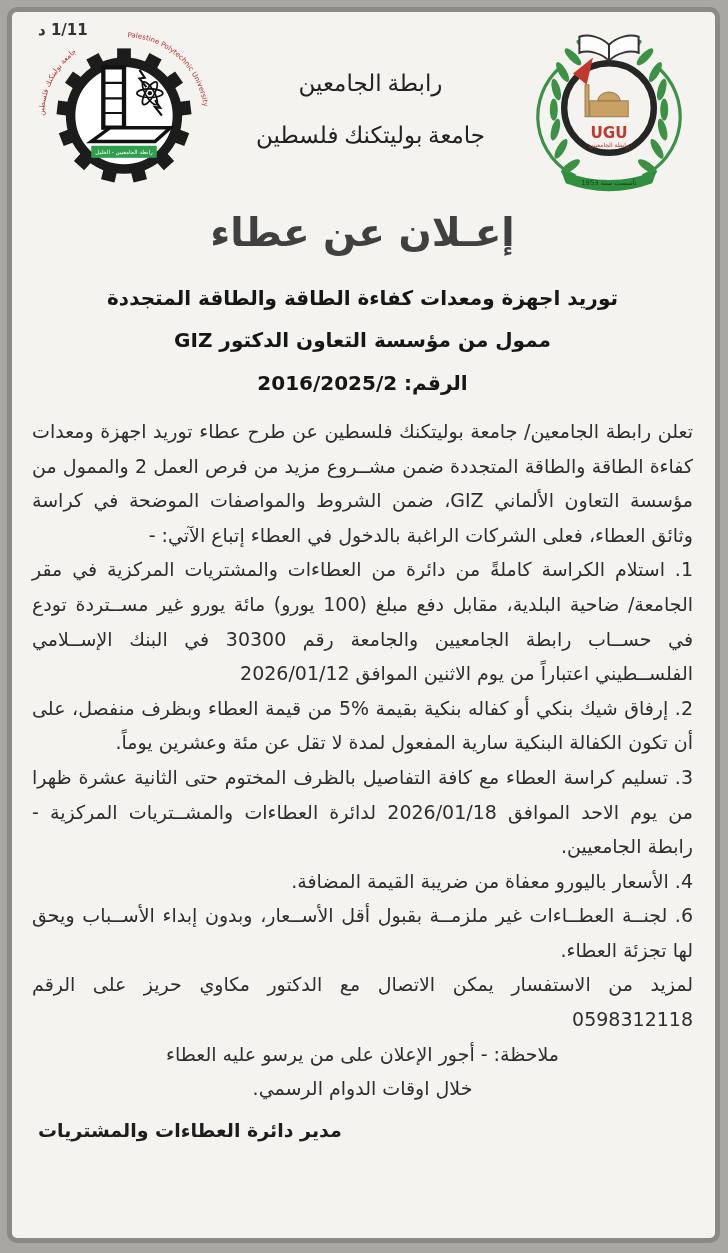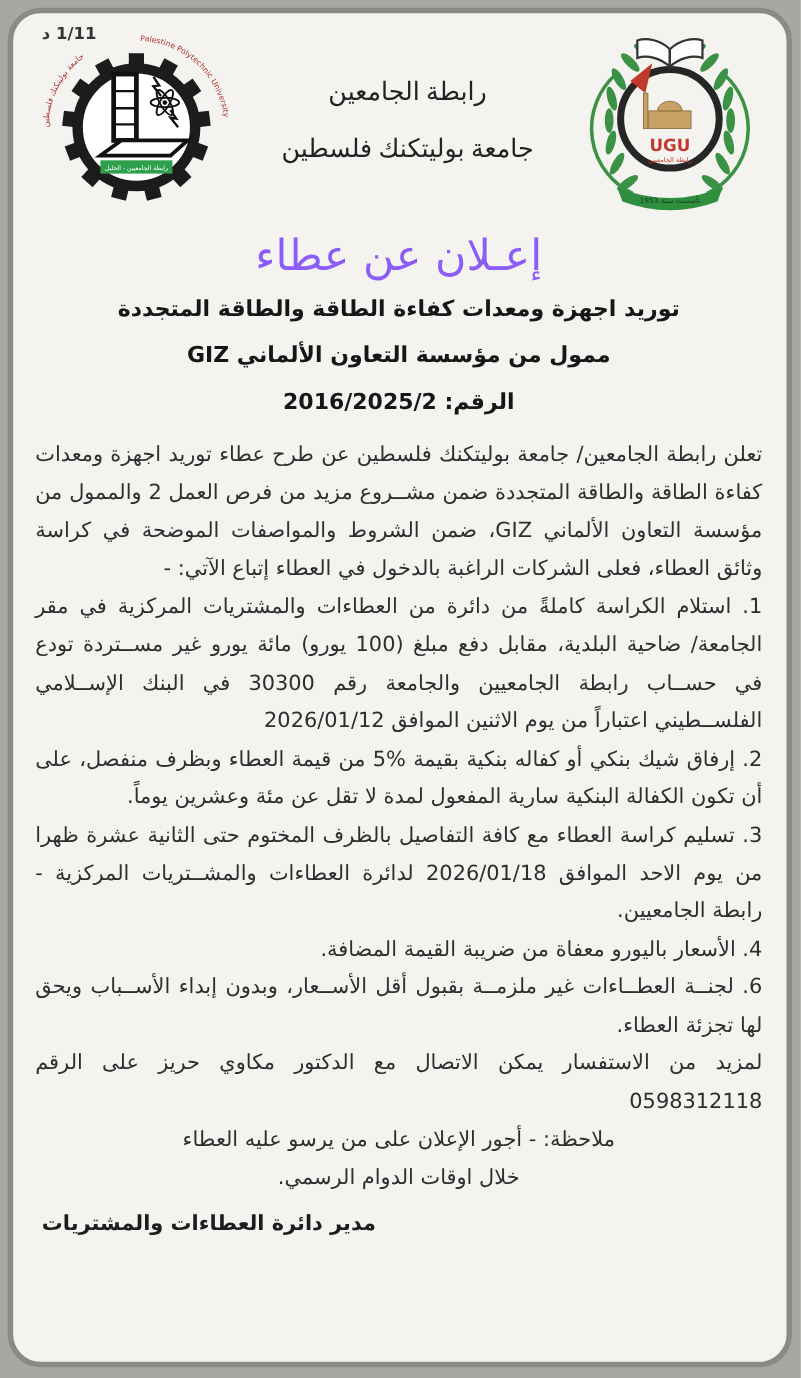--- a/index.html
+++ b/index.html
@@ -6,40 +6,40 @@
   body{
     width:728px;height:1253px;position:relative;
     background:#a8a7a4;
     font-family:"DejaVu Sans", sans-serif;
     -webkit-font-smoothing:antialiased;
   }
   .page{
     position:absolute;top:7px;left:7px;right:8px;bottom:10px;
     background:#f4f3f0;
     border:5px solid #8b8a87;
-    border-radius:30px;
+    border-radius:10px;
     box-sizing:border-box;
     padding:6px 22px 6px 20px;
     overflow:hidden;
     color:#2b2b2b;
   }
   .corner-note{
     position:absolute;top:9px;left:26px;
     direction:rtl;font-size:15px;font-weight:600;color:#333;
   }
   .header{
     display:flex;justify-content:space-between;align-items:center;
     margin-top:6px;padding:0 4px;
   }
   .org-block{direction:rtl;text-align:center;color:#222;flex:1;font-family:Liberation Serif, serif;}
   .org-line{font-size:23px;line-height:2.25;}
   .title{
     direction:rtl;text-align:center;
-    font-size:39px;font-weight:400;color:#8b5cf6;
-    margin:14px 0 4px;
+    font-size:39px;font-weight:700;color:#404040;
+    margin:14px 0 22px;
   }
   .subtitles{direction:rtl;text-align:center;font-weight:700;color:#161616;}
   .subtitle-line{font-size:20px;line-height:2.12;}
   .bodytext{
     direction:rtl;text-align:justify;
     font-size:19px;line-height:1.82;color:#2e2e2e;
     margin-top:10px;
   }
   .bodytext p{margin:0;}
   .center-line{text-align:center;}
@@ -163,21 +163,21 @@
         <path d="M40,183 Q100,207 160,183 L154,199 Q100,219 46,199 Z" fill="#2f8f3f"></path>
         <text x="100" y="201" font-size="8.5" fill="#14431d" text-anchor="middle">تأسست سنة 1953</text>
       </g>
     </svg>
   </div>
 
   <div class="title">إعـلان عن عطاء</div>
 
   <div class="subtitles">
     <div class="subtitle-line">توريد اجهزة ومعدات كفاءة الطاقة والطاقة المتجددة</div>
-    <div class="subtitle-line">ممول من مؤسسة التعاون الألماني GIZ</div>
+    <div class="subtitle-line">ممول من مؤسسة التعاون الدكتور GIZ</div>
     <div class="subtitle-line">الرقم: 2016/2025/2</div>
   </div>
 
   <div class="bodytext">
     <p>تعلن رابطة الجامعين/ جامعة بوليتكنك فلسطين عن طرح عطاء توريد اجهزة ومعدات كفاءة الطاقة والطاقة المتجددة ضمن مشــروع مزيد من فرص العمل 2 والممول من مؤسسة التعاون الألماني GIZ، ضمن الشروط والمواصفات الموضحة في كراسة وثائق العطاء، فعلى الشركات الراغبة بالدخول في العطاء إتباع الآتي: -</p>
     <p>1. استلام الكراسة كاملةً من دائرة من العطاءات والمشتريات المركزية في مقر الجامعة/ ضاحية البلدية، مقابل دفع مبلغ (100 يورو) مائة يورو غير مســتردة تودع في حســاب رابطة الجامعيين والجامعة رقم 30300 في البنك الإســلامي الفلســطيني اعتباراً من يوم الاثنين الموافق 2026/01/12</p>
     <p>2. إرفاق شيك بنكي أو كفاله بنكية بقيمة %5 من قيمة العطاء وبظرف منفصل، على أن تكون الكفالة البنكية سارية المفعول لمدة لا تقل عن مئة وعشرين يوماً.</p>
     <p>3. تسليم كراسة العطاء مع كافة التفاصيل بالظرف المختوم حتى الثانية عشرة ظهرا من يوم الاحد الموافق 2026/01/18 لدائرة العطاءات والمشــتريات المركزية - رابطة الجامعيين.</p>
     <p>4. الأسعار باليورو معفاة من ضريبة القيمة المضافة.</p>
     <p>6. لجنــة العطــاءات غير ملزمــة بقبول أقل الأســعار، وبدون إبداء الأســباب ويحق لها تجزئة العطاء.</p>

